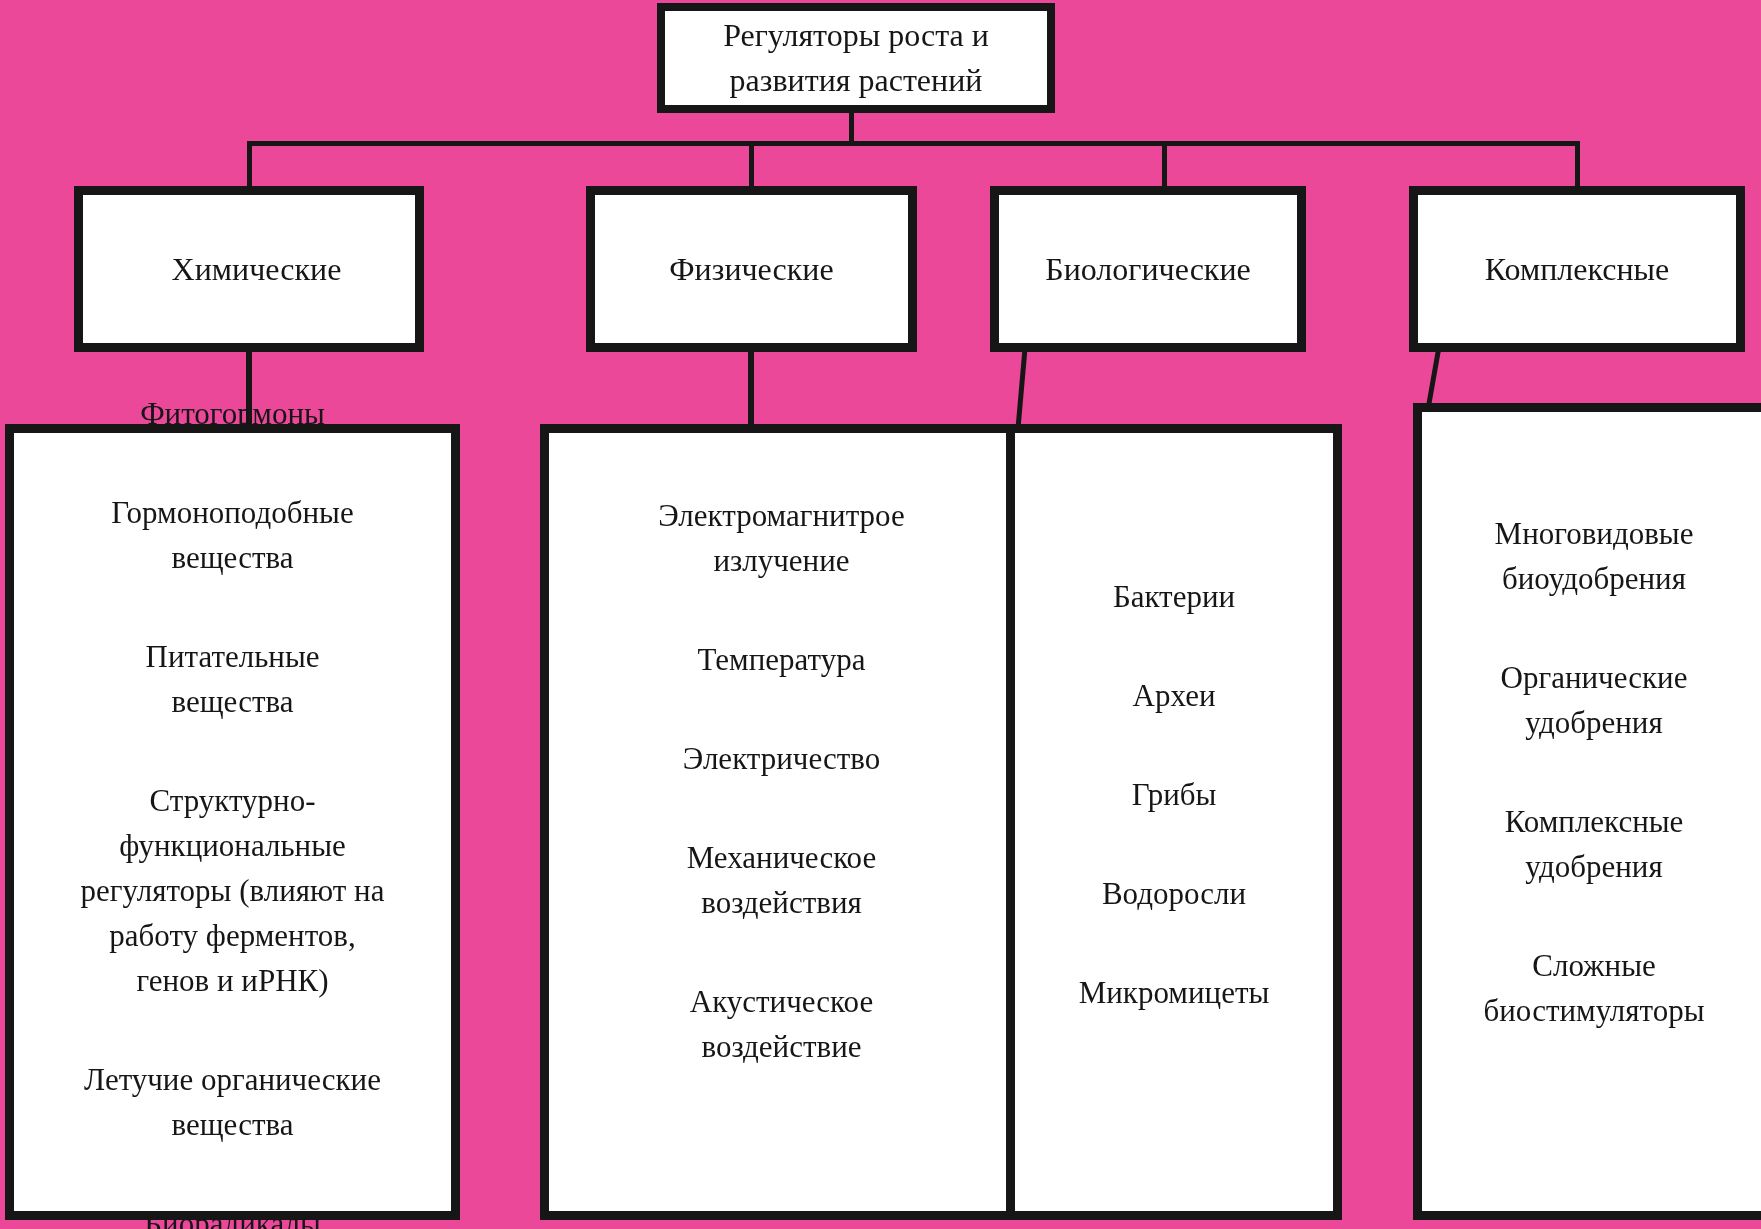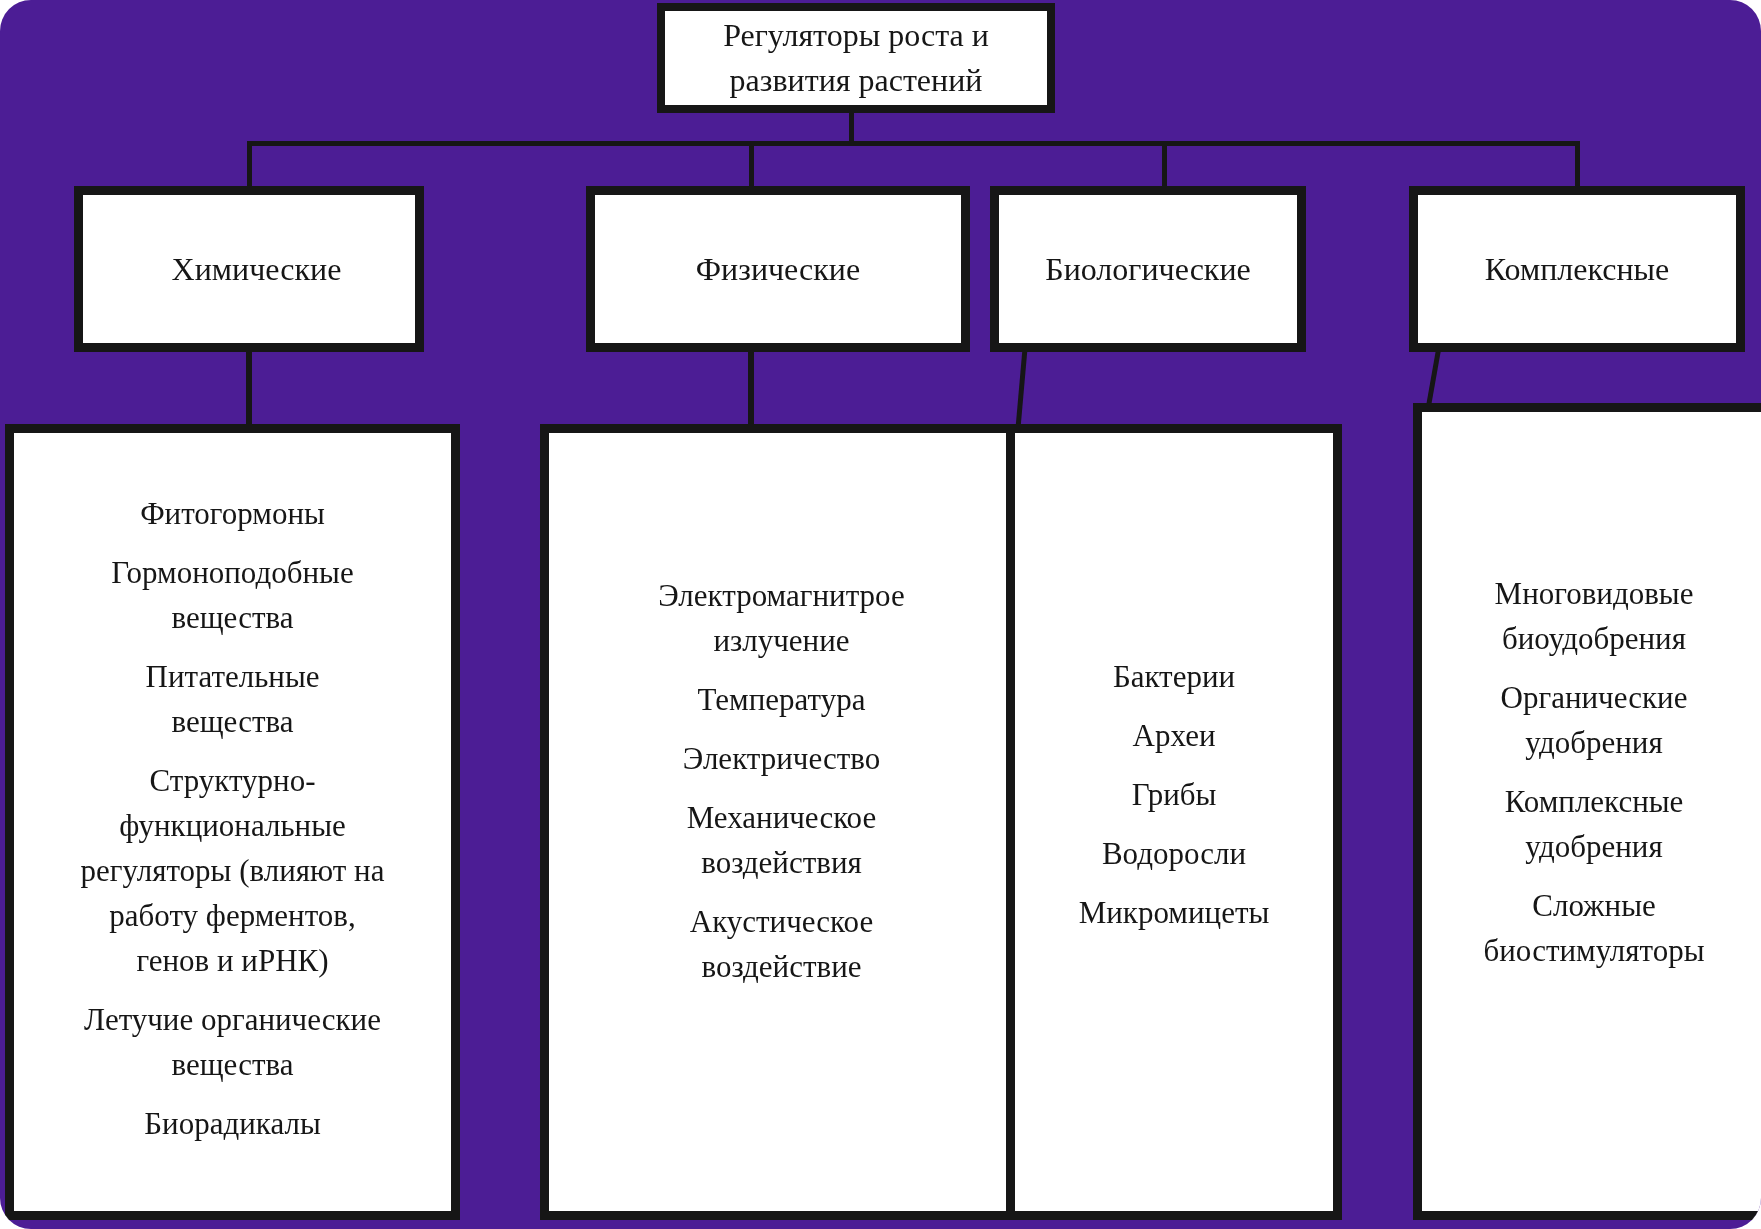--- a/index.html
+++ b/index.html
@@ -1,48 +1,48 @@
 <!DOCTYPE html>
 <html><head>
 <meta charset="utf-8">
 <style>
   html,body{margin:0;padding:0;background:#ffffff;}
   .stage{
     position:relative;
     width:1761px;height:1229px;
-    background:#4c1d95;
+    background:#ec4899;
     font-family:"Liberation Serif","DejaVu Serif",serif;
     color:#161616;
     overflow:hidden;
-    border-radius:31px;
   }
   .box{
     position:absolute;
     box-sizing:border-box;
     background:#ffffff;
     border:9px solid #161616;
     display:flex;align-items:center;justify-content:center;
     text-align:center;
   }
   .root-box{
     left:657px;top:3px;width:398px;height:110px;
     border-width:8px;
     font-size:32px;line-height:1.4;
     white-space:pre-line;
   }
   .cat-box{top:186px;height:166px;font-size:32px;}
   .cat-1{left:74px;width:350px;padding-left:15px;}
-  .cat-2{left:586px;width:384px;}
+  .cat-2{left:586px;width:331px;}
   .cat-3{left:990px;width:316px;}
   .cat-4{left:1409px;width:336px;}
   .detail-box{
     top:424px;height:796px;
     flex-direction:column;
     font-size:31px;line-height:45px;
     padding:6px 8px;
+    gap:40px;
   }
   .det-1{left:5px;width:455px;padding-bottom:14px;}
   .det-2{left:540px;width:483px;padding-bottom:88px;}
   .det-3{left:1006px;width:336px;padding-bottom:62px;}
   .det-4{left:1413px;width:362px;top:403px;height:817px;padding-bottom:85px;}
   .item{white-space:pre-line;margin:7px 0;}
   .line{position:absolute;background:#161616;}
   .line-root-stem{left:849px;top:110px;width:5px;height:35px;}
   .line-horizontal{left:247px;top:141px;width:1333px;height:5px;}
   .line-drop{top:143px;width:5px;height:46px;}

